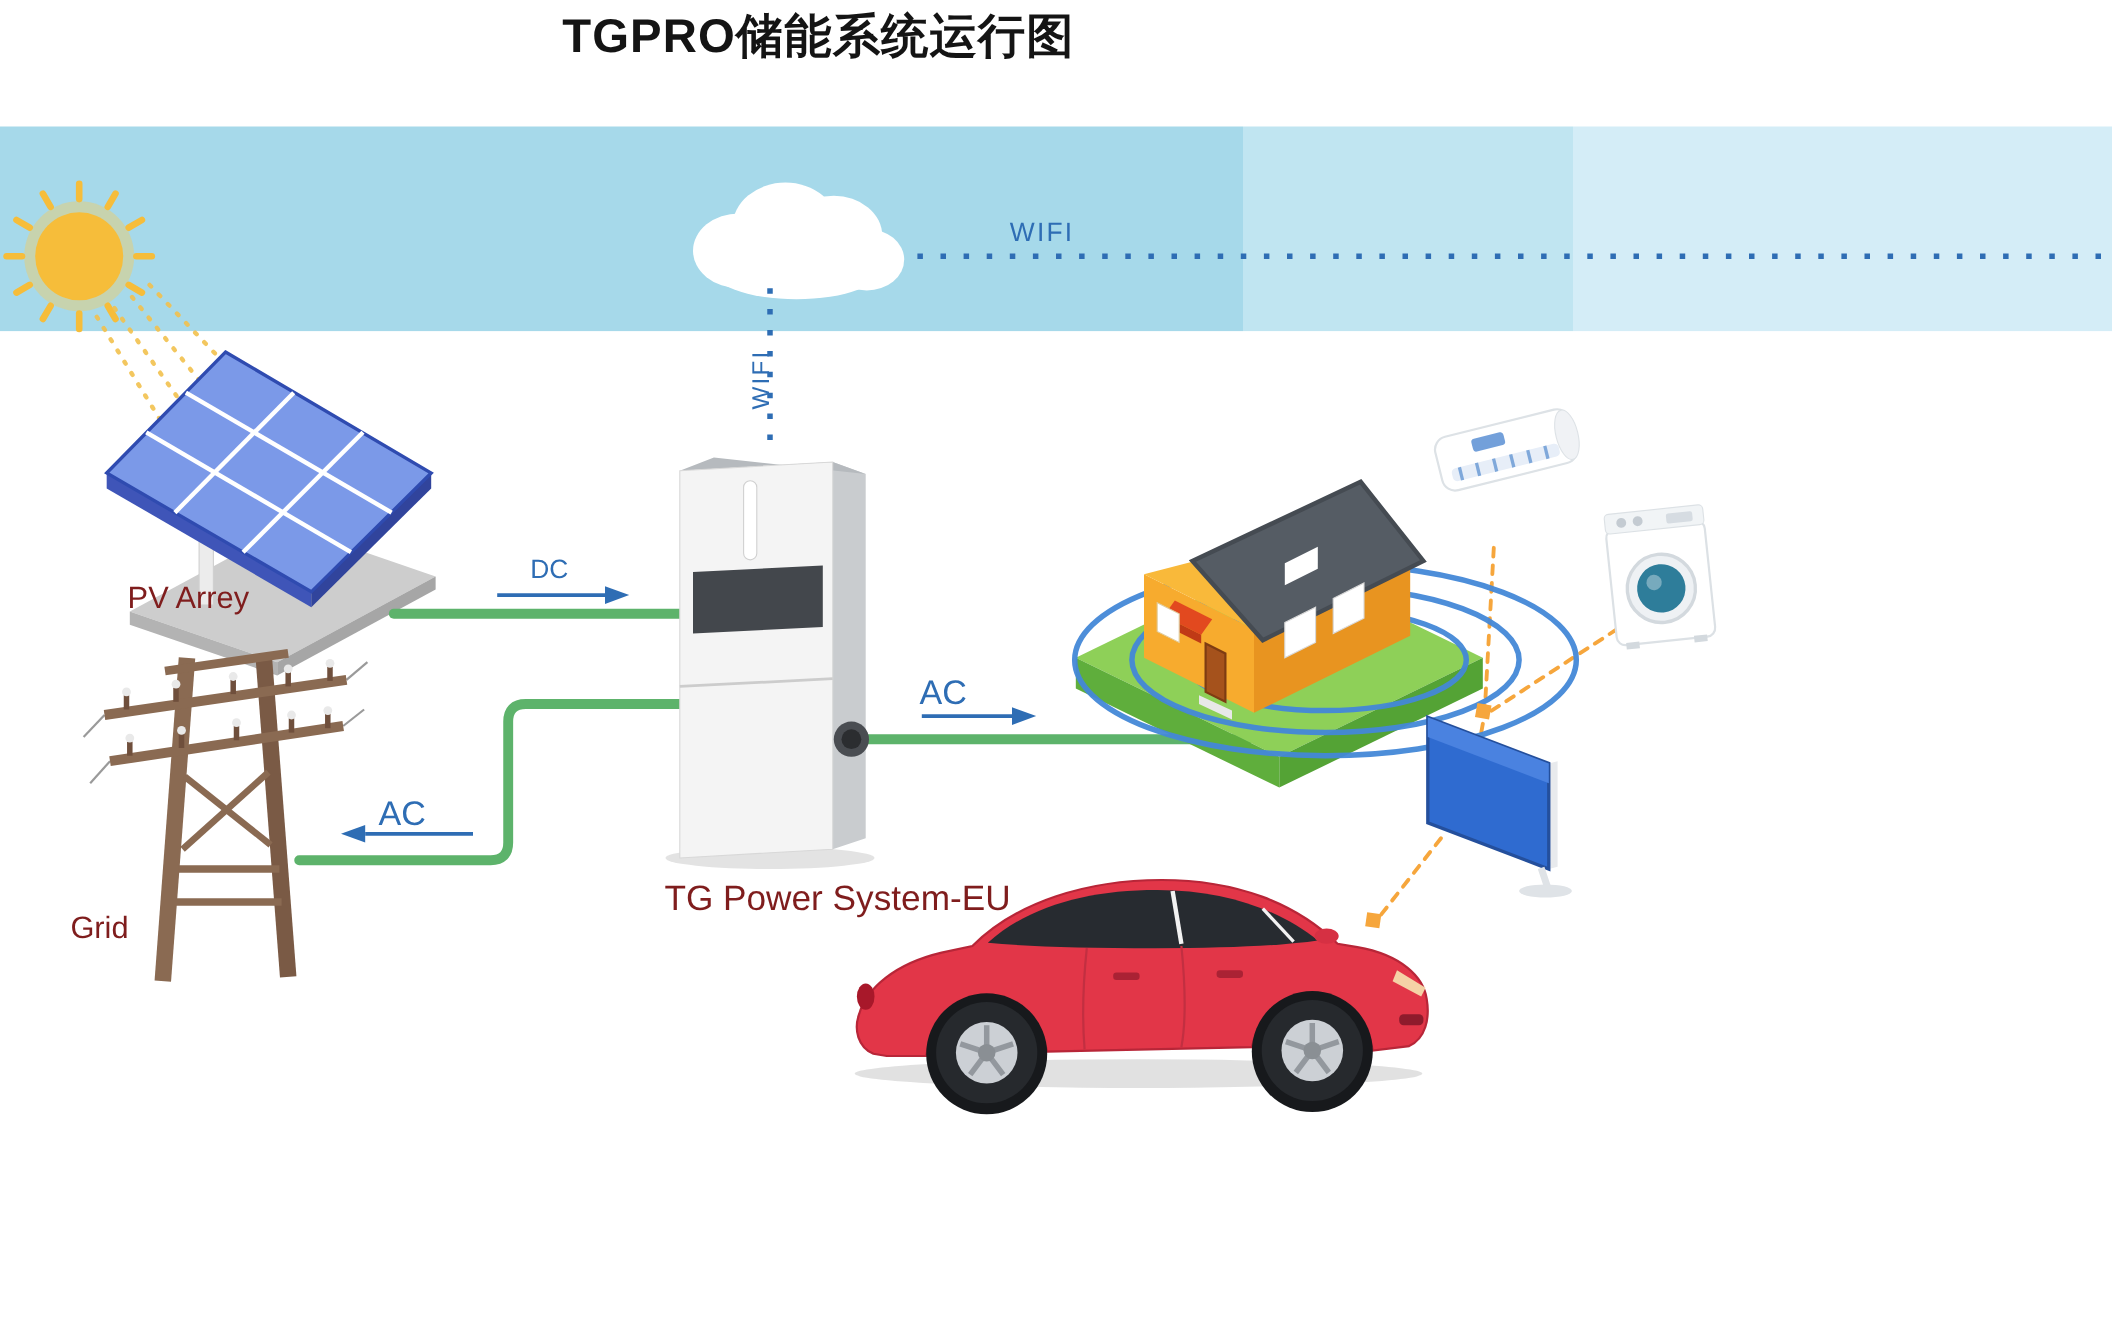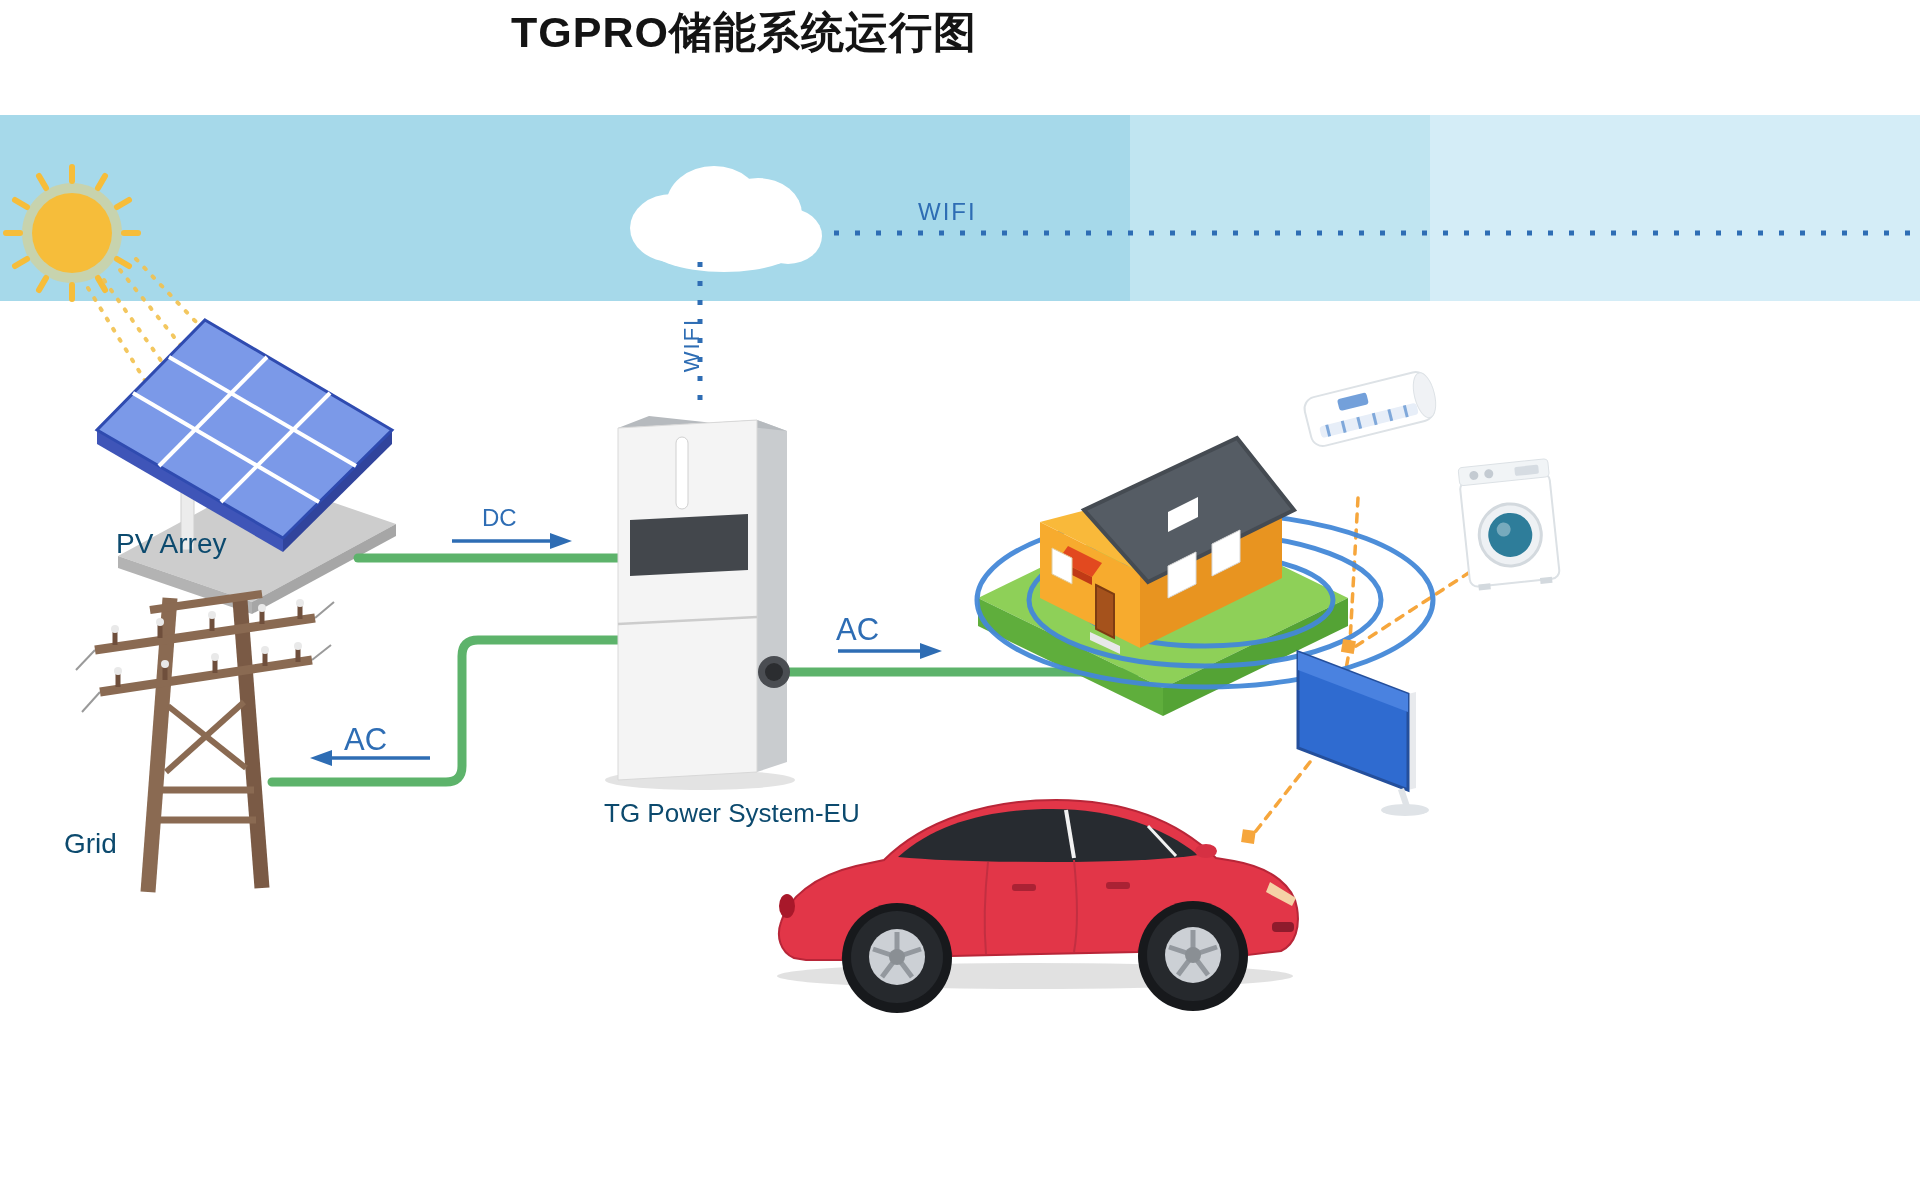--- a/index.html
+++ b/index.html
@@ -6,28 +6,28 @@
   :root{
     --label-blue:#2e6db4; --line-green:#5db36b; --dash-orange:#f6a63c;
     --ring-blue:#4488d8; --car-red:#e23648; --sun-yellow:#f6bd3a;
     --panel-blue:#7b99e8; --grass-green:#8ed058; --roof-gray:#555c64;
     --sky-left:#a6d9ea; --sky-mid:#c0e5f1; --sky-right:#d4edf7;
     --house-orange:#f2a52c; --pole-brown:#8a6a52;
   }
   .stage{position:relative;width:1920px;height:1200px;overflow:hidden;
          font-family:"Liberation Sans","DejaVu Sans",sans-serif;background:#fff;}
   .scene{position:absolute;left:0;top:0;}
-  .lbl{position:absolute;color:#0c4a6e;white-space:nowrap;}
+  .lbl{position:absolute;color:#7f1d1d;white-space:nowrap;}
   .title{left:744px;top:4px;transform:translateX(-50%);font-size:43px;font-weight:600;color:#141414;letter-spacing:1px;}
   .blue{color:var(--label-blue);}
   .wifi-h{left:918px;top:198px;font-size:24px;letter-spacing:2px;}
   .wifi-v{left:652px;top:332px;width:80px;text-align:center;font-size:22px;letter-spacing:2px;transform:rotate(-90deg);}
   .pv{left:116px;top:528px;font-size:28px;}
   .grid{left:64px;top:828px;font-size:28px;}
-  .inv{left:604px;top:798px;font-size:26px;}
+  .inv{left:604px;top:798px;font-size:32px;}
   .dc{left:482px;top:504px;font-size:24px;}
   .acl{left:344px;top:722px;font-size:31px;}
   .acr{left:836px;top:612px;font-size:31px;}
 </style>
 </head>
 <body>
 
 <div class="stage">
 
 <svg class="scene" width="1920" height="1200" viewBox="0 0 1920 1200">

